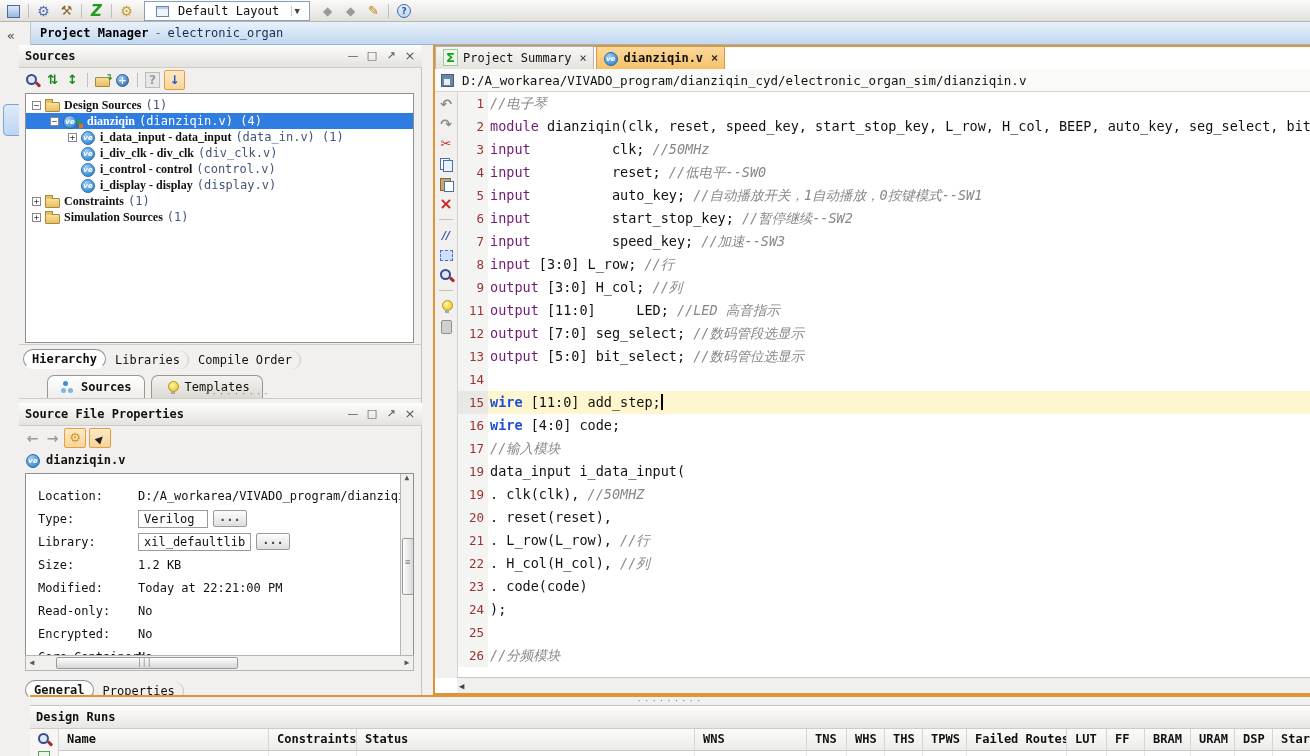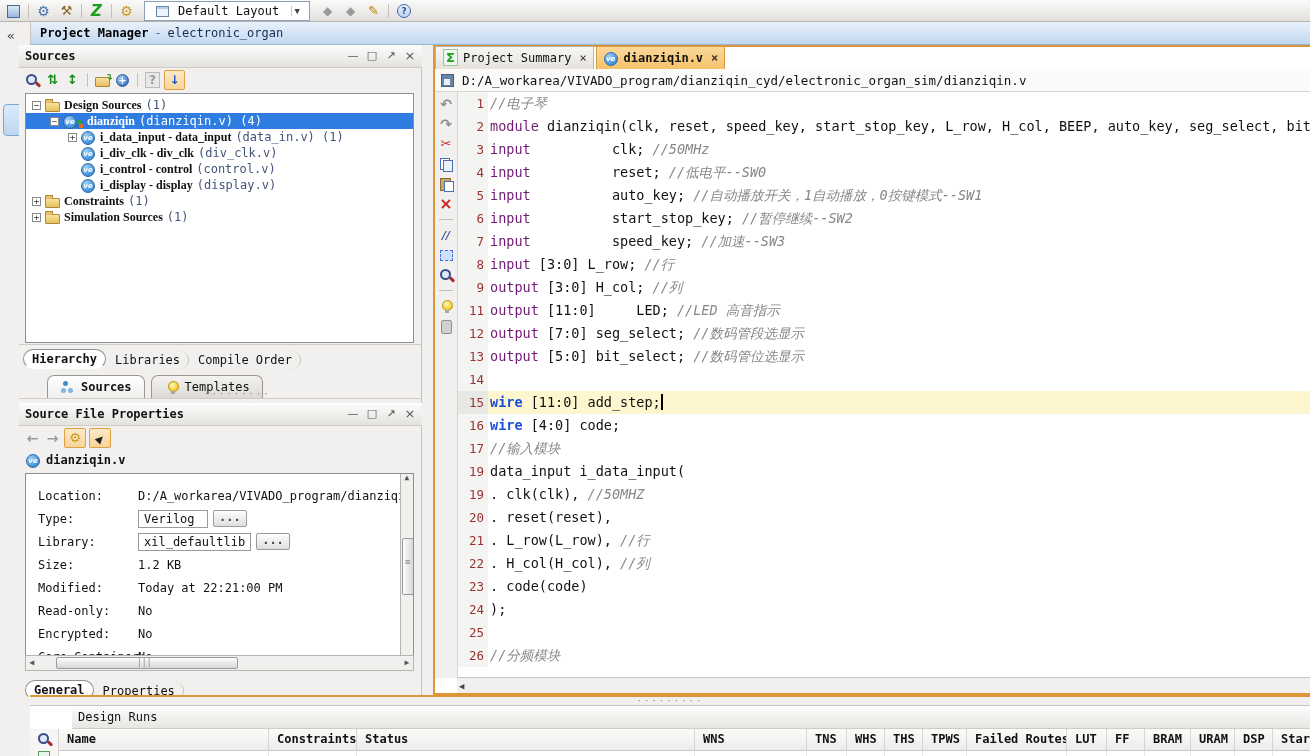--- a/index.html
+++ b/index.html
@@ -164,21 +164,21 @@
   .sc{color:#878787;font-style:italic;}
   .sp{color:#111;}
   .caret{display:inline-block;width:2px;height:16px;background:#000;vertical-align:-3px;}
   .ehscroll{position:absolute;left:22px;right:0;bottom:0;height:15px;background:#f0f0ee;border-top:1px solid #c8c5c0;}
   .ehscroll .larr{position:absolute;left:2px;top:3px;color:#444;font-size:9px;}
 
   
   .hsplit{left:30px;top:695px;width:1280px;height:10px;background:#f1f0ee;border-top:2px solid #de9537;text-align:center;}
   .hsplit .dots{position:relative;top:-4px;}
   .druns{left:30px;top:705px;width:1280px;height:51px;background:#fff;border-top:1px solid #c8c5c0;}
-  .dr-title{height:22px;background:linear-gradient(#fdfdfd,#e8e6e2);border-bottom:1px solid #cfccc6;display:flex;align-items:center;padding-left:6px;font-weight:normal;margin-left:42px;}
+  .dr-title{height:22px;background:linear-gradient(#fdfdfd,#e8e6e2);border-bottom:1px solid #cfccc6;display:flex;align-items:center;padding-left:6px;font-weight:bold;}
   .dr-body{display:flex;height:29px;}
   .dr-tools{width:28px;border-right:1px solid #d8d5d0;background:#f7f6f4;display:flex;flex-direction:column;align-items:center;padding-top:2px;gap:4px;flex:none;}
   .dr-check{width:10px;height:10px;border:1px solid #5a9a5a;background:#eaf5ea;}
   .dr-table{flex:1;overflow:hidden;}
   .dr-head{display:flex;height:22px;}
   .drc{box-sizing:border-box;border-right:1px solid #d5d5d5;border-bottom:1px solid #c8c8c8;
        background:linear-gradient(#fbfbfa,#ececea);font-weight:bold;line-height:21px;padding-left:8px;white-space:nowrap;overflow:hidden;flex:none;cursor:pointer;}
   .dr-partial{display:flex;height:7px;}
   .drp{box-sizing:border-box;border-right:1px solid #e8e8e8;background:#fff;flex:none;}
 </style>

